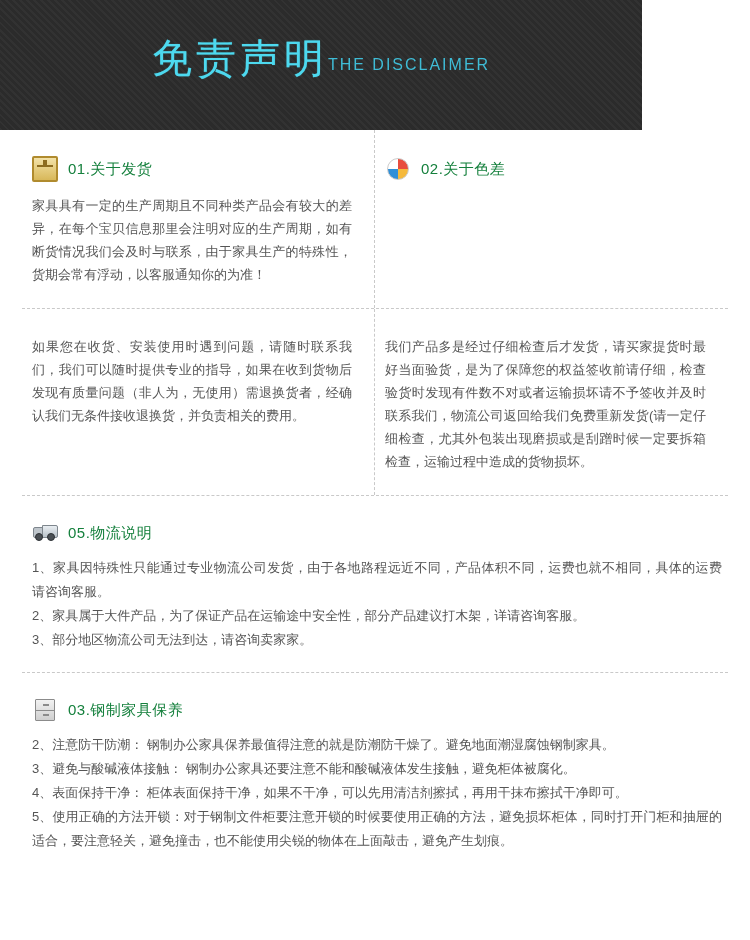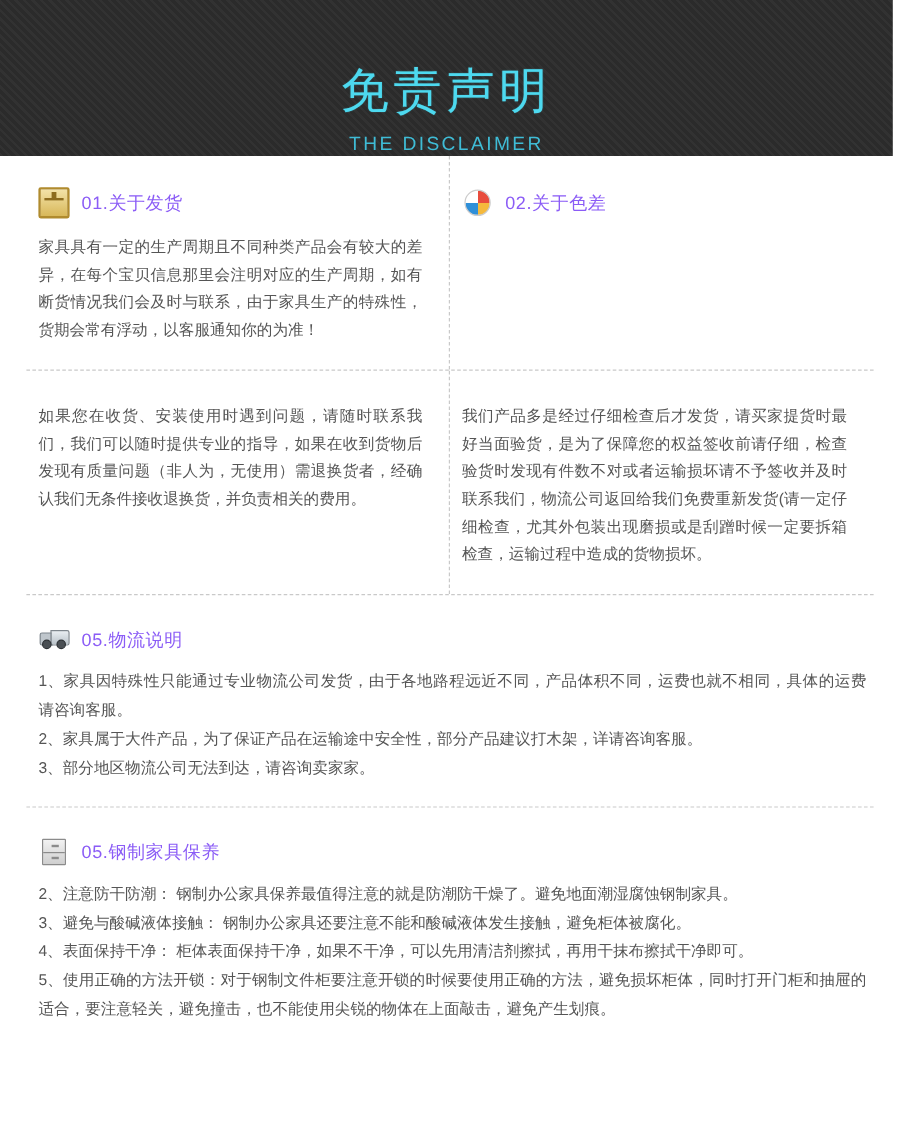--- a/index.html
+++ b/index.html
@@ -11,34 +11,34 @@
     height: 940px;
     background: #ffffff;
     font-family: "Liberation Sans", sans-serif;
     color: #333;
     overflow: hidden;
   }
 
   
   .banner {
     position: relative;
-    width: 744px;
+    width: 642px;
     height: 130px;
     background-color: #2b2b2b;
     background-image: repeating-linear-gradient(
       45deg,
       rgba(255,255,255,0.035) 0px,
       rgba(255,255,255,0.035) 2px,
       rgba(0,0,0,0) 2px,
       rgba(0,0,0,0) 5px
     );
     display: flex;
-    flex-direction: column;
+    flex-direction: row;
     align-items: center;
-    justify-content: flex-end;
+    justify-content: center;
   }
   .banner-title {
     font-size: 40px;
     letter-spacing: 4px;
     color: #4dd9ef;
     font-weight: normal;
     line-height: 1.1;
     margin: 0 0 14px 0;
     text-shadow: 0 0 1px rgba(77,217,239,0.6);
   }
@@ -91,21 +91,21 @@
     height: 26px;
     margin-right: 10px;
     flex: 0 0 26px;
     display: flex;
     align-items: center;
     justify-content: center;
     position: relative;
   }
   .item-title {
     font-size: 15px;
-    color: #8b5cf6;
+    color: #15803d;
     letter-spacing: 0.5px;
   }
 
   .item-body {
     font-size: 13px;
     line-height: 23px;
     color: #555;
     text-align: justify;
   }
 
@@ -305,21 +305,21 @@
     <div class="list-line">3、部分地区物流公司无法到达，请咨询卖家家。</div>
   </div>
 
   <div class="block-sep"></div>
 
   <div class="wide">
     <div class="item-head">
       <span class="icon-box">
           <span class="ic-cabinet"></span>
         </span>
-      <span class="item-title">05.钢制家具保养</span>
+      <span class="item-title">03.钢制家具保养</span>
     </div>
     <div class="list-line">2、注意防干防潮：  钢制办公家具保养最值得注意的就是防潮防干燥了。避免地面潮湿腐蚀钢制家具。</div>
     <div class="list-line">3、避免与酸碱液体接触：  钢制办公家具还要注意不能和酸碱液体发生接触，避免柜体被腐化。</div>
     <div class="list-line">4、表面保持干净：  柜体表面保持干净，如果不干净，可以先用清洁剂擦拭，再用干抹布擦拭干净即可。</div>
     <div class="list-line">5、使用正确的方法开锁：对于钢制文件柜要注意开锁的时候要使用正确的方法，避免损坏柜体，同时打开门柜和抽屉的适合，要注意轻关，避免撞击，也不能使用尖锐的物体在上面敲击，避免产生划痕。</div>
   </div>
 
 </div>
 
 </body></html>

